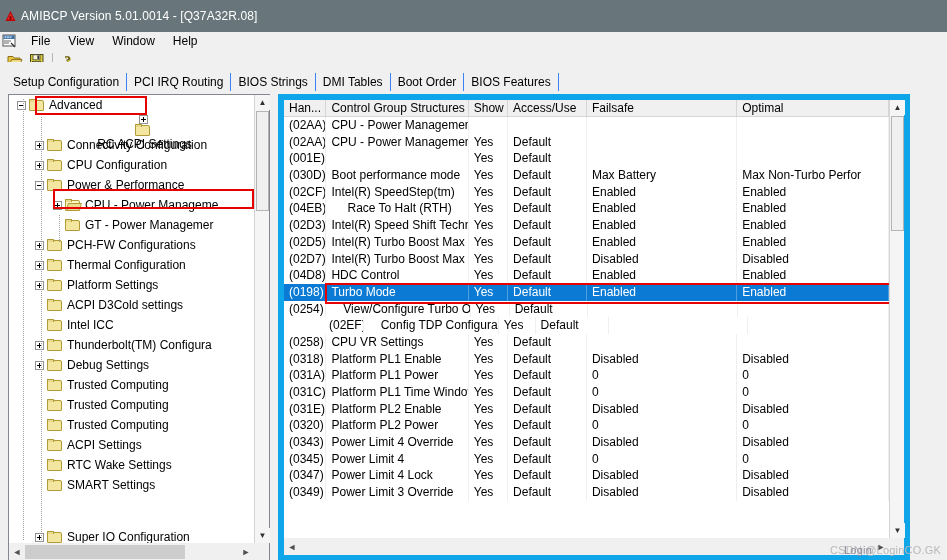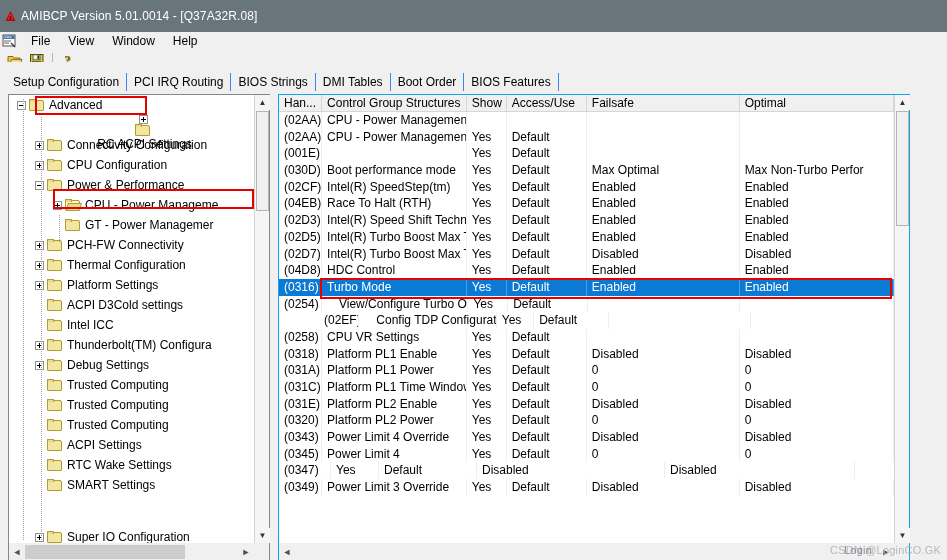--- a/index.html
+++ b/index.html
@@ -135,21 +135,21 @@
     font-size:8px;color:#303030;background:#f5f5f5;cursor:default;
   }
   .sb-thumb-v{
     position:absolute;left:1px;width:13px;background:#f0f0f0;
     border:1px solid #b4b4b4;box-sizing:border-box;
   }
 
   
   .listpanel{
     position:absolute;left:278px;top:32px;width:632px;height:467px;
-    border:1px solid #0ea5e9;background:#fff;box-sizing:border-box;
+    border:6px solid #0ea5e9;background:#fff;box-sizing:border-box;
   }
   .list-inner{position:absolute;left:0;top:0;right:15px;bottom:17px;overflow:hidden;}
   .lheader{
     height:17px;display:flex;background:#f0f0f0;
     border-bottom:1px solid #d6d6d6;box-sizing:border-box;
   }
   .lhcell{
     font-size:12px;color:#000;line-height:16px;padding-left:5px;box-sizing:border-box;
     border-right:1px solid #d6d6d6;white-space:nowrap;overflow:hidden;cursor:default;
     background:#f0f0f0;
@@ -299,21 +299,21 @@
                 <span class="tab-top"></span>
               </span>
               <span class="tlabel">GT - Power Managemer</span>
             </div>
             <div class="tnode" style="padding-left: 26px;">
               <span class="expander plus"></span>
               <span class="folder">
                 <span class="back"></span>
                 <span class="tab-top"></span>
               </span>
-              <span class="tlabel">PCH-FW Connectivity</span>
+              <span class="tlabel">PCH-FW Configurations</span>
             </div>
             <div class="tnode" style="padding-left: 26px;">
               <span class="expander plus"></span>
               <span class="folder">
                 <span class="back"></span>
                 <span class="tab-top"></span>
               </span>
               <span class="tlabel">Thermal Configuration</span>
             </div>
             <div class="tnode" style="padding-left: 26px;">
@@ -468,34 +468,34 @@
               <div class="lcell sep" style="width: 48px;">Yes</div>
               <div class="lcell sep" style="width: 98px;">Default</div>
               <div class="lcell sep" style="width: 188px;"></div>
               <div class="lcell sep" style="width: 190px;"></div>
             </div>
             <div class="lrow">
               <div class="lcell sep" style="width: 52px;">(030D)</div>
               <div class="lcell sep" style="width: 178px;">Boot performance mode</div>
               <div class="lcell sep" style="width: 48px;">Yes</div>
               <div class="lcell sep" style="width: 98px;">Default</div>
-              <div class="lcell sep" style="width: 188px;">Max Optimal</div>
+              <div class="lcell sep" style="width: 188px;">Max Battery</div>
               <div class="lcell sep" style="width: 190px;">Max Non-Turbo Perfor</div>
             </div>
             <div class="lrow">
               <div class="lcell sep" style="width: 52px;">(02CF)</div>
               <div class="lcell sep" style="width: 178px;">Intel(R) SpeedStep(tm)</div>
               <div class="lcell sep" style="width: 48px;">Yes</div>
               <div class="lcell sep" style="width: 98px;">Default</div>
               <div class="lcell sep" style="width: 188px;">Enabled</div>
               <div class="lcell sep" style="width: 190px;">Enabled</div>
             </div>
             <div class="lrow">
               <div class="lcell sep" style="width: 52px;">(04EB)</div>
-              <div class="lcell sep" style="width: 178px;">Race To Halt (RTH)</div>
+              <div class="lcell sep" style="width: 178px; text-align: center;">Race To Halt (RTH)</div>
               <div class="lcell sep" style="width: 48px;">Yes</div>
               <div class="lcell sep" style="width: 98px;">Default</div>
               <div class="lcell sep" style="width: 188px;">Enabled</div>
               <div class="lcell sep" style="width: 190px;">Enabled</div>
             </div>
             <div class="lrow">
               <div class="lcell sep" style="width: 52px;">(02D3)</div>
               <div class="lcell sep" style="width: 178px;">Intel(R) Speed Shift Techno...</div>
               <div class="lcell sep" style="width: 48px;">Yes</div>
               <div class="lcell sep" style="width: 98px;">Default</div>
@@ -520,21 +520,21 @@
             </div>
             <div class="lrow">
               <div class="lcell sep" style="width: 52px;">(04D8)</div>
               <div class="lcell sep" style="width: 178px;">HDC Control</div>
               <div class="lcell sep" style="width: 48px;">Yes</div>
               <div class="lcell sep" style="width: 98px;">Default</div>
               <div class="lcell sep" style="width: 188px;">Enabled</div>
               <div class="lcell sep" style="width: 190px;">Enabled</div>
             </div>
             <div class="lrow sel">
-              <div class="lcell sep" style="width: 52px;">(0316)</div>
+              <div class="lcell sep" style="width: 52px;">(0198)</div>
               <div class="lcell sep" style="width: 178px;">Turbo Mode</div>
               <div class="lcell sep" style="width: 48px;">Yes</div>
               <div class="lcell sep" style="width: 98px;">Default</div>
               <div class="lcell sep" style="width: 188px;">Enabled</div>
               <div class="lcell sep" style="width: 190px;">Enabled</div>
             </div>
             <div class="lrow">
               <div class="lcell sep" style="width: 52px;">(0254)</div>
               <div class="lcell sep sub" style="width: 178px;">View/Configure Turbo Op...</div>
               <div class="lcell sep" style="width: 48px;">Yes</div>
@@ -609,20 +609,21 @@
             <div class="lrow">
               <div class="lcell sep" style="width: 52px;">(0345)</div>
               <div class="lcell sep" style="width: 178px;">Power Limit 4</div>
               <div class="lcell sep" style="width: 48px;">Yes</div>
               <div class="lcell sep" style="width: 98px;">Default</div>
               <div class="lcell sep" style="width: 188px;">0</div>
               <div class="lcell sep" style="width: 190px;">0</div>
             </div>
             <div class="lrow">
               <div class="lcell sep" style="width: 52px;">(0347)</div>
+              <div class="lcell sep" style="width: 178px;">Power Limit 4 Lock</div>
               <div class="lcell sep" style="width: 48px;">Yes</div>
               <div class="lcell sep" style="width: 98px;">Default</div>
               <div class="lcell sep" style="width: 188px;">Disabled</div>
               <div class="lcell sep" style="width: 190px;">Disabled</div>
             </div>
             <div class="lrow">
               <div class="lcell sep" style="width: 52px;">(0349)</div>
               <div class="lcell sep" style="width: 178px;">Power Limit 3 Override</div>
               <div class="lcell sep" style="width: 48px;">Yes</div>
               <div class="lcell sep" style="width: 98px;">Default</div>

